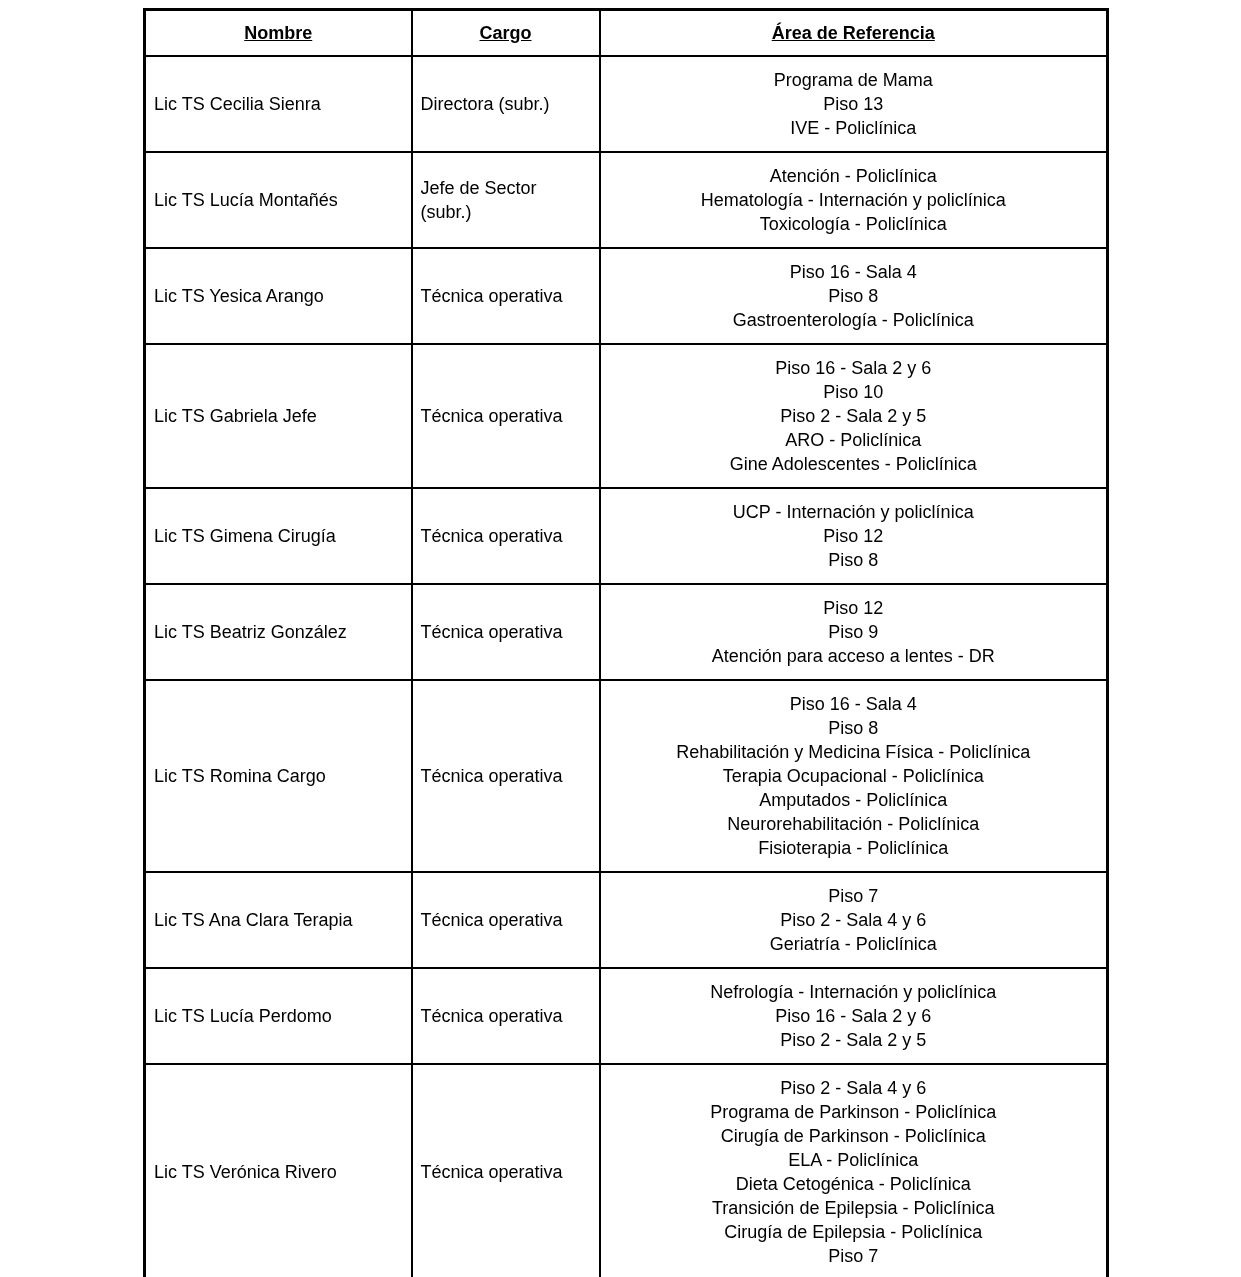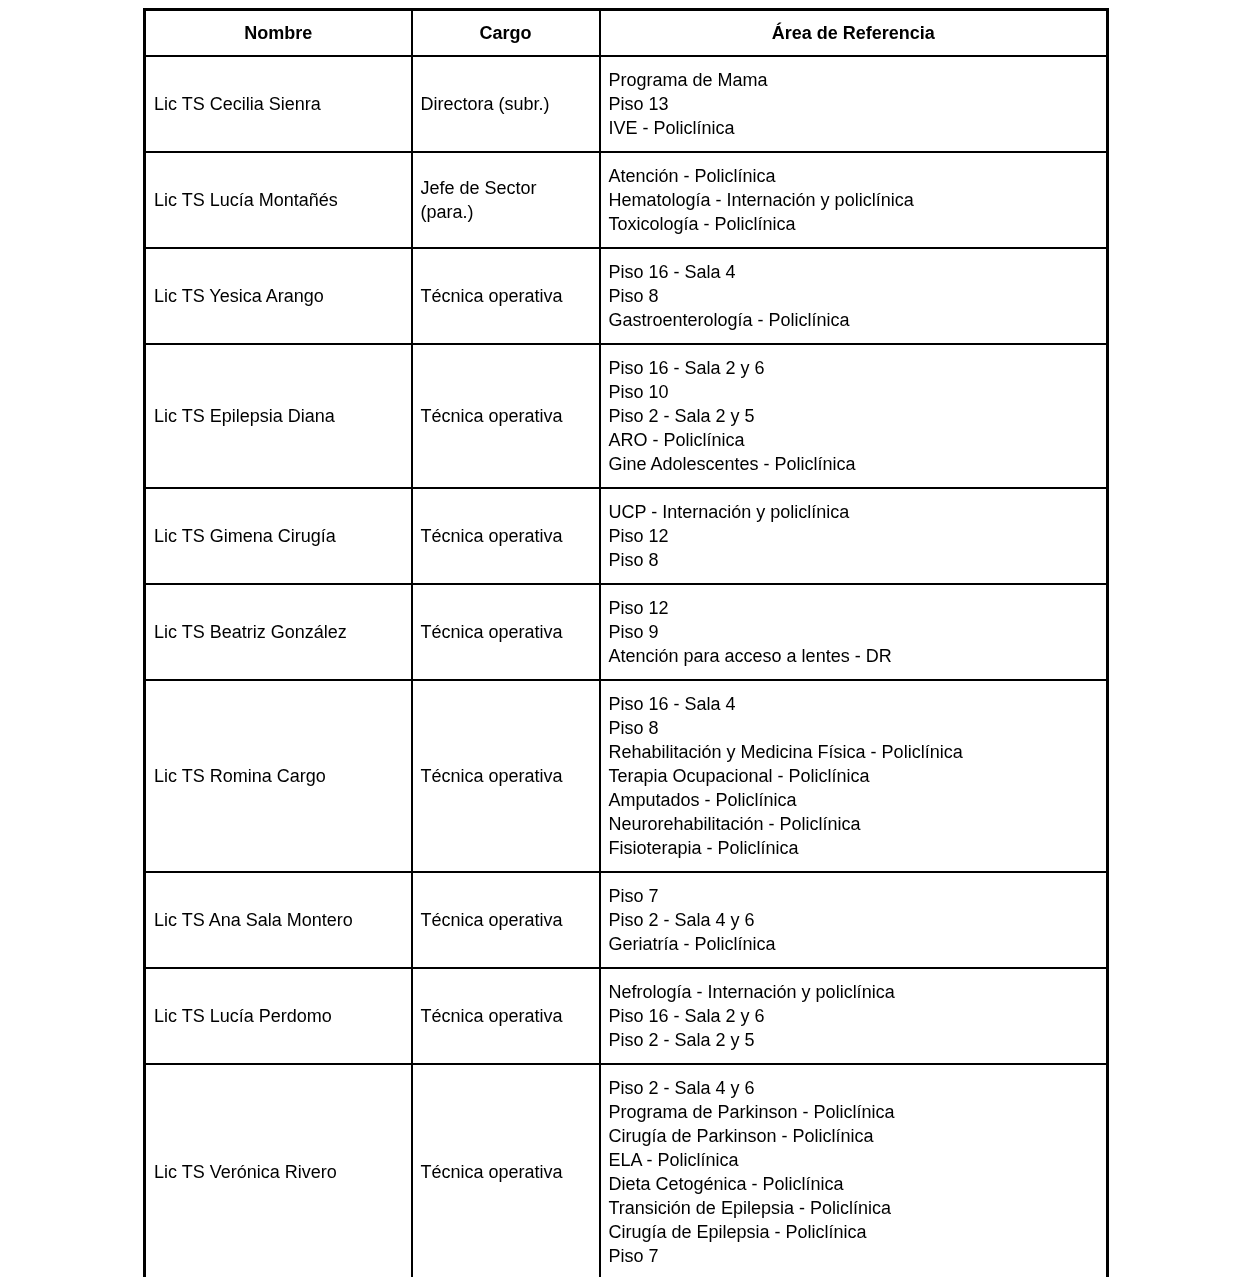--- a/index.html
+++ b/index.html
@@ -30,31 +30,32 @@
     border: 2px solid #000000;
     font-size: 18px;
     overflow: hidden;
   }
   table.staff-table th {
     height: 40px;
     font-weight: bold;
     text-align: center;
     vertical-align: middle;
     padding: 2px 4px;
+    text-decoration: underline;
   }
   table.staff-table td {
     line-height: 24px;
     vertical-align: middle;
     padding: 11px 8px;
   }
   td.cell-nombre, td.cell-cargo {
     text-align: left;
   }
   td.cell-areas {
-    text-align: left;
+    text-align: center;
     padding-left: 13px;
     white-space: pre-line;
   }
 </style>
 </head>
 <body>
 
 <div class="page">
   <table class="staff-table">
     <colgroup>
@@ -72,34 +73,34 @@
     <tbody id="table-body">
         <tr>
           <td class="cell-nombre">Lic TS Cecilia Sienra</td>
           <td class="cell-cargo">Directora (subr.)</td>
           <td class="cell-areas">Programa de Mama
 Piso 13
 IVE - Policlínica</td>
         </tr>
         <tr>
           <td class="cell-nombre">Lic TS Lucía Montañés</td>
-          <td class="cell-cargo">Jefe de Sector (para.)</td>
+          <td class="cell-cargo">Jefe de Sector (subr.)</td>
           <td class="cell-areas">Atención - Policlínica
 Hematología - Internación y policlínica
 Toxicología - Policlínica</td>
         </tr>
         <tr>
           <td class="cell-nombre">Lic TS Yesica Arango</td>
           <td class="cell-cargo">Técnica operativa</td>
           <td class="cell-areas">Piso 16 - Sala 4
 Piso 8
 Gastroenterología - Policlínica</td>
         </tr>
         <tr>
-          <td class="cell-nombre">Lic TS Epilepsia Diana</td>
+          <td class="cell-nombre">Lic TS Gabriela Jefe</td>
           <td class="cell-cargo">Técnica operativa</td>
           <td class="cell-areas">Piso 16 - Sala 2 y 6
 Piso 10
 Piso 2 - Sala 2 y 5
 ARO - Policlínica
 Gine Adolescentes - Policlínica</td>
         </tr>
         <tr>
           <td class="cell-nombre">Lic TS Gimena Cirugía</td>
           <td class="cell-cargo">Técnica operativa</td>
@@ -119,21 +120,21 @@
           <td class="cell-cargo">Técnica operativa</td>
           <td class="cell-areas">Piso 16 - Sala 4
 Piso 8
 Rehabilitación y Medicina Física - Policlínica
 Terapia Ocupacional - Policlínica
 Amputados - Policlínica
 Neurorehabilitación - Policlínica
 Fisioterapia - Policlínica</td>
         </tr>
         <tr>
-          <td class="cell-nombre">Lic TS Ana Sala Montero</td>
+          <td class="cell-nombre">Lic TS Ana Clara Terapia</td>
           <td class="cell-cargo">Técnica operativa</td>
           <td class="cell-areas">Piso 7
 Piso 2 - Sala 4 y 6
 Geriatría - Policlínica</td>
         </tr>
         <tr>
           <td class="cell-nombre">Lic TS Lucía Perdomo</td>
           <td class="cell-cargo">Técnica operativa</td>
           <td class="cell-areas">Nefrología - Internación y policlínica
 Piso 16 - Sala 2 y 6

